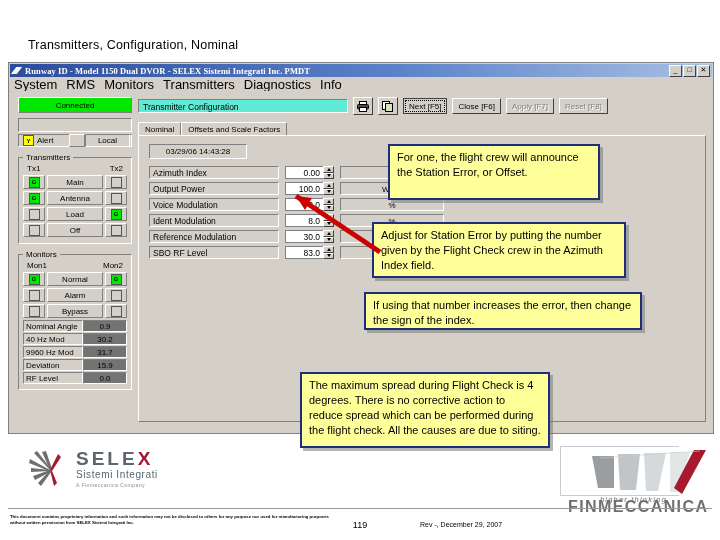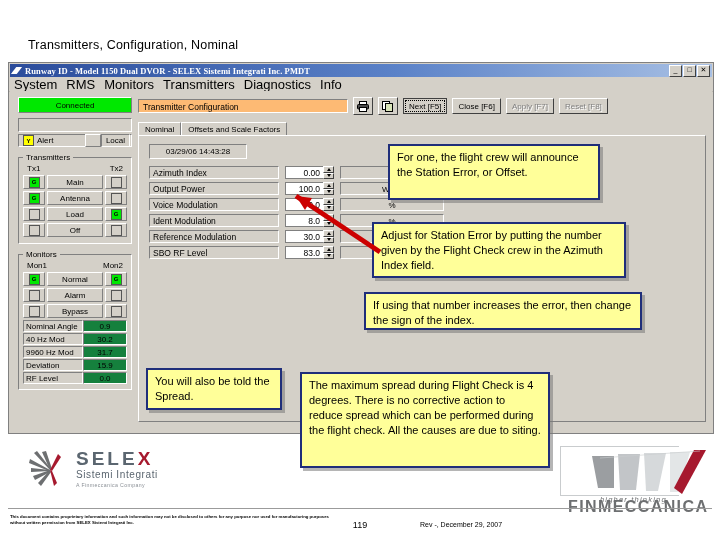--- a/index.html
+++ b/index.html
@@ -83,21 +83,21 @@
   .lamp.yellow{background:#ffff00;}
   .lamp.green{background:#00e800;}
   .lamp.off{background:#d4d0c8;}
   .alert-row .lbl{font-size:8px;flex:1;}
   .btn-small{
     border:1px solid #808080;border-top-color:#fff;border-left-color:#fff;
     background:#d4d0c8;height:11px;min-width:14px;
   }
   .local-box{
     font-size:8px;border:1px solid #808080;border-right-color:#fff;
-    border-bottom-color:#fff;padding:0 4px;height:11px;line-height:11px;
+    border-bottom-color:#fff;padding:0 12px;height:11px;line-height:11px;
   }
 
   fieldset.grp{
     margin:6px 0 0 0;padding:2px 4px 4px 4px;
     border:1px solid #fff;border-top:1px solid #808080;border-left:1px solid #808080;
     position:relative;background:transparent;
   }
   fieldset.grp legend{font-size:8px;padding:0 3px;color:#000;}
   .hdr-row{display:flex;justify-content:space-between;font-size:8px;padding:0 4px 2px 4px;}
   .tri-row{display:flex;align-items:center;gap:2px;margin-bottom:2px;}
@@ -116,30 +116,30 @@
     display:flex;align-items:center;justify-content:center;font-size:8px;
   }
 
   .meas-row{display:flex;margin-bottom:1px;}
   .meas-row .mlabel{
     width:60px;font-size:8px;padding-left:2px;background:#d4d0c8;
     border:1px solid #808080;border-right-color:#fff;border-bottom-color:#fff;
     height:12px;line-height:12px;box-sizing:border-box;
   }
   .meas-row .mval{
-    flex:1;font-size:8px;text-align:center;background:#15803d;
+    flex:1;font-size:8px;text-align:center;background:#737373;
     border:1px solid #808080;border-right-color:#fff;border-bottom-color:#fff;
     height:12px;line-height:12px;box-sizing:border-box;
   }
 
   
   .right-pane{position:absolute;left:128px;top:6px;right:6px;bottom:6px;}
   .topline{display:flex;align-items:center;gap:5px;}
   .titlefield{
-    flex:1;max-width:210px;height:14px;line-height:14px;background:#fdba74;
+    flex:1;max-width:210px;height:14px;line-height:14px;background:#5eead4;
     border:1px solid #808080;border-right-color:#fff;border-bottom-color:#fff;
     font-size:8.5px;padding-left:4px;box-sizing:border-box;
   }
   .icon-btn{
     width:18px;height:16px;background:#d4d0c8;
     border:1px solid #fff;border-right-color:#404040;border-bottom-color:#404040;
     display:flex;align-items:center;justify-content:center;
   }
   .tbtn{
     height:14px;padding:0 5px;background:#d4d0c8;font-size:8px;
@@ -529,23 +529,22 @@
     <line x1="380" y1="252" x2="296" y2="196" stroke="#cc0000" stroke-width="5"></line>
     <polygon points="296,196 312,198 305,210" fill="#cc0000"></polygon>
   </svg>
 
   <div class="callout shadow" style="left:388px;top:144px;width:212px;height:56px;">For one, the flight crew will announce the Station Error, or Offset.</div>
 
   <div class="callout shadow" style="left:372px;top:222px;width:254px;height:56px;">Adjust for Station Error by putting the number given by the Flight Check crew in the Azimuth Index field.</div>
 
   <div class="callout shadow" style="left:364px;top:292px;width:278px;height:38px;">If using that number increases the error, then change the sign of the index.</div>
 
-  <div class="callout shadow" style="left:146px;top:368px;width:136px;height:42px;">You will also be told the Spread.</div>
-
-  <div class="callout shadow" style="left:300px;top:372px;width:250px;height:96px;">The maximum spread during Flight Check is 4 degrees.  There is no corrective action to reduce spread which can be performed during the flight check.  All the causes are due to siting.</div>
+
+  <div class="callout shadow" style="left:300px;top:372px;width:250px;height:76px;">The maximum spread during Flight Check is 4 degrees.  There is no corrective action to reduce spread which can be performed during the flight check.  All the causes are due to siting.</div>
 
   <div class="selex-logo">
     <svg class="selex-fan" viewBox="0 0 44 40">
       <g fill="#6d6f71">
         <path d="M22 20 L2 9 L1 13 L21 21 Z"></path>
         <path d="M22 20 L3 18 L3 22 L22 21 Z"></path>
         <path d="M22 20 L5 26 L7 30 L22 22 Z"></path>
         <path d="M22 20 L10 33 L13 36 L23 22 Z"></path>
         <path d="M22 20 L6 3 L9 1 L23 19 Z"></path>
         <path d="M22 20 L14 2 L18 1 L24 19 Z"></path>

